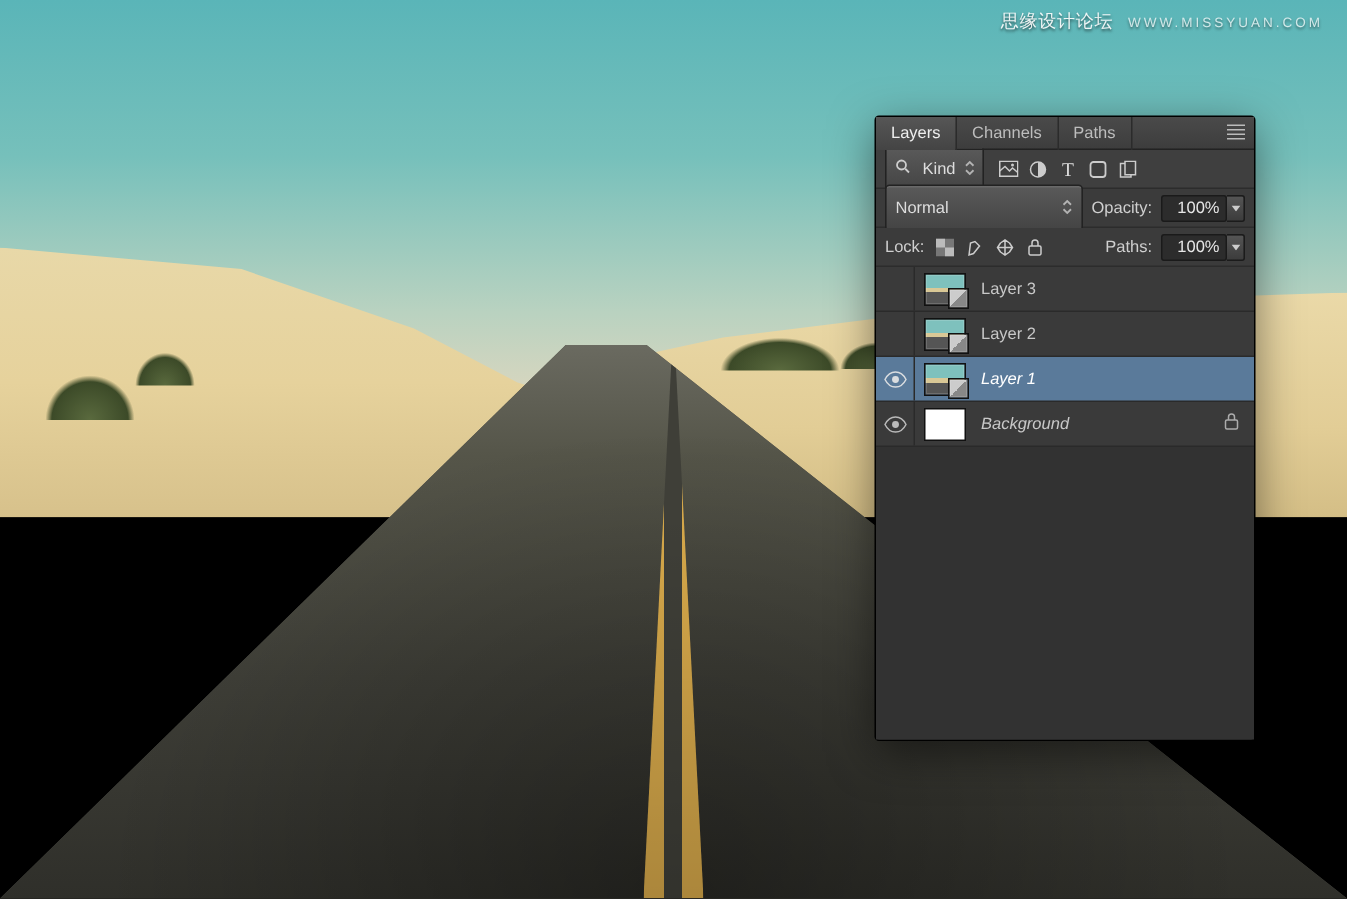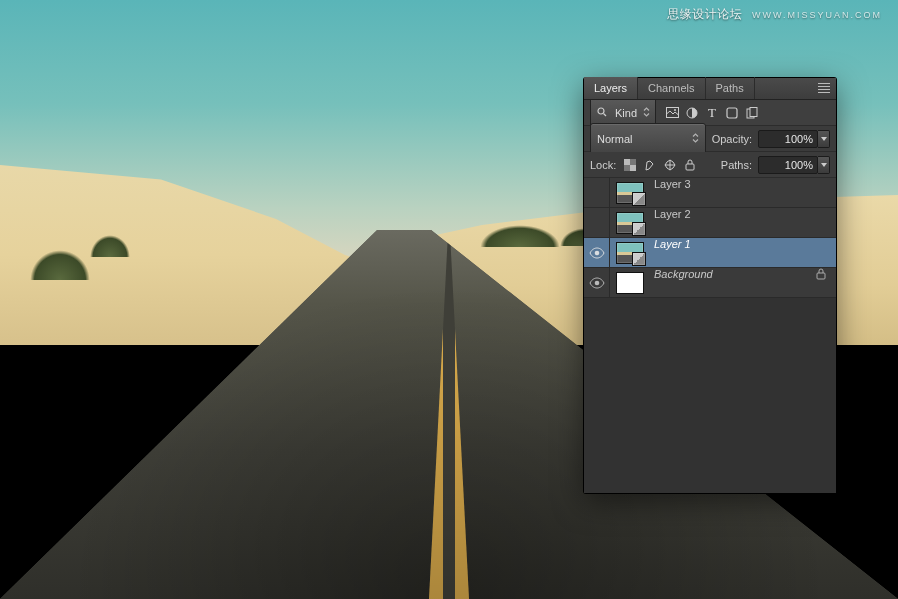--- a/index.html
+++ b/index.html
@@ -67,21 +67,21 @@
 .watermark .sub { font-size: 9px; letter-spacing: 2px; opacity: .8; margin-left: 6px;}
 .panel {
   position: absolute; left: 584px; top: 78px;
   width: 252px; height: 415px;
   background: #3a3a3a;
   box-shadow: 0 8px 30px rgba(0,0,0,.5), 0 0 0 1px #000;
   border-radius: 2px;
   display: flex; flex-direction: column;
 }
 .tabs {
-  height: 22px; display: flex; align-items: flex-end;
+  height: 22px; display: flex; align-items: center;
   background: linear-gradient(#4a4a4a, #3d3d3d);
   border-bottom: 1px solid #222;
   position: relative;
 }
 .tab {
   padding: 0 10px; line-height: 22px; font-size: 11px;
   color: #bdbdbd; cursor: default;
   border-right: 1px solid #2b2b2b;
 }
 .tab.active {
@@ -112,38 +112,38 @@
 .kind { width: 66px; }
 .kind .search { font-size: 10px; margin-right: 2px;}
 .icon {
   width: 16px; height: 16px; display: inline-flex; align-items: center; justify-content: center;
   color: #cfcfcf; font-size: 12px;
 }
 .filter-icons { display: flex; gap: 4px; margin-left: 2px;}
 .blend { flex: 1; text-align: center; }
 .label { color: #cfcfcf; font-size: 11px; }
 .pct {
-  width: 60px; height: 18px;
+  width: 44px; height: 18px;
   background: #2c2c2c; border: 1px solid #1a1a1a; border-radius: 2px;
   color: #e6e6e6; font-size: 11px; display: flex; align-items: center; justify-content: flex-end;
   padding: 0 4px; gap: 2px;
 }
 .pct-caret {
   width: 12px; height: 18px; background: linear-gradient(#555,#3c3c3c);
   border: 1px solid #1b1b1b; border-left: none; border-radius: 0 2px 2px 0;
   display: flex; align-items: center; justify-content: center; font-size: 8px; color: #ccc;
 }
 .field-wrap { display: flex; align-items: center; }
 .lock-icons { display: flex; gap: 4px; align-items: center; }
 .lock-icons .icon { width: 16px; height: 16px; border: 1px solid transparent; border-radius: 2px;}
 .layers-list {
   flex: 1; background: #323232; overflow: auto;
 }
 .layer {
-  height: 30px; display: flex; 
+  height: 30px; display: flex; align-items: center;
   border-bottom: 1px solid #2a2a2a;
   background: #3a3a3a;
 }
 .layer.selected { background: #5a7a9a; color: #fff; font-style: italic; }
 .vis {
   width: 26px; height: 100%; display: flex; align-items: center; justify-content: center;
   border-right: 1px solid #2a2a2a;
 }
 .vis svg { opacity: .9; }
 .thumb-wrap { display: flex; align-items: center; gap: 2px; margin-left: 6px; }

